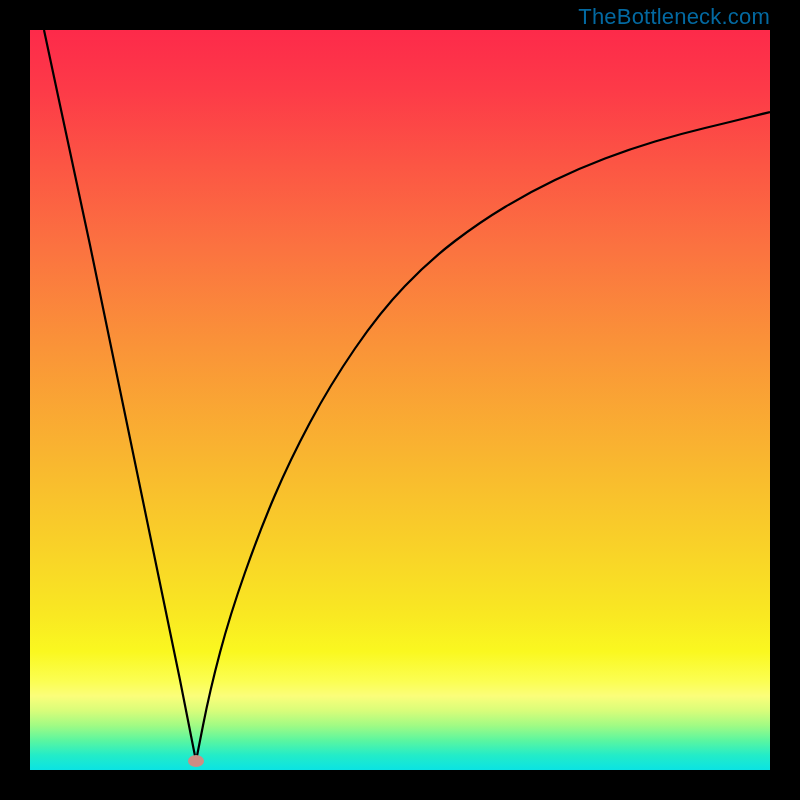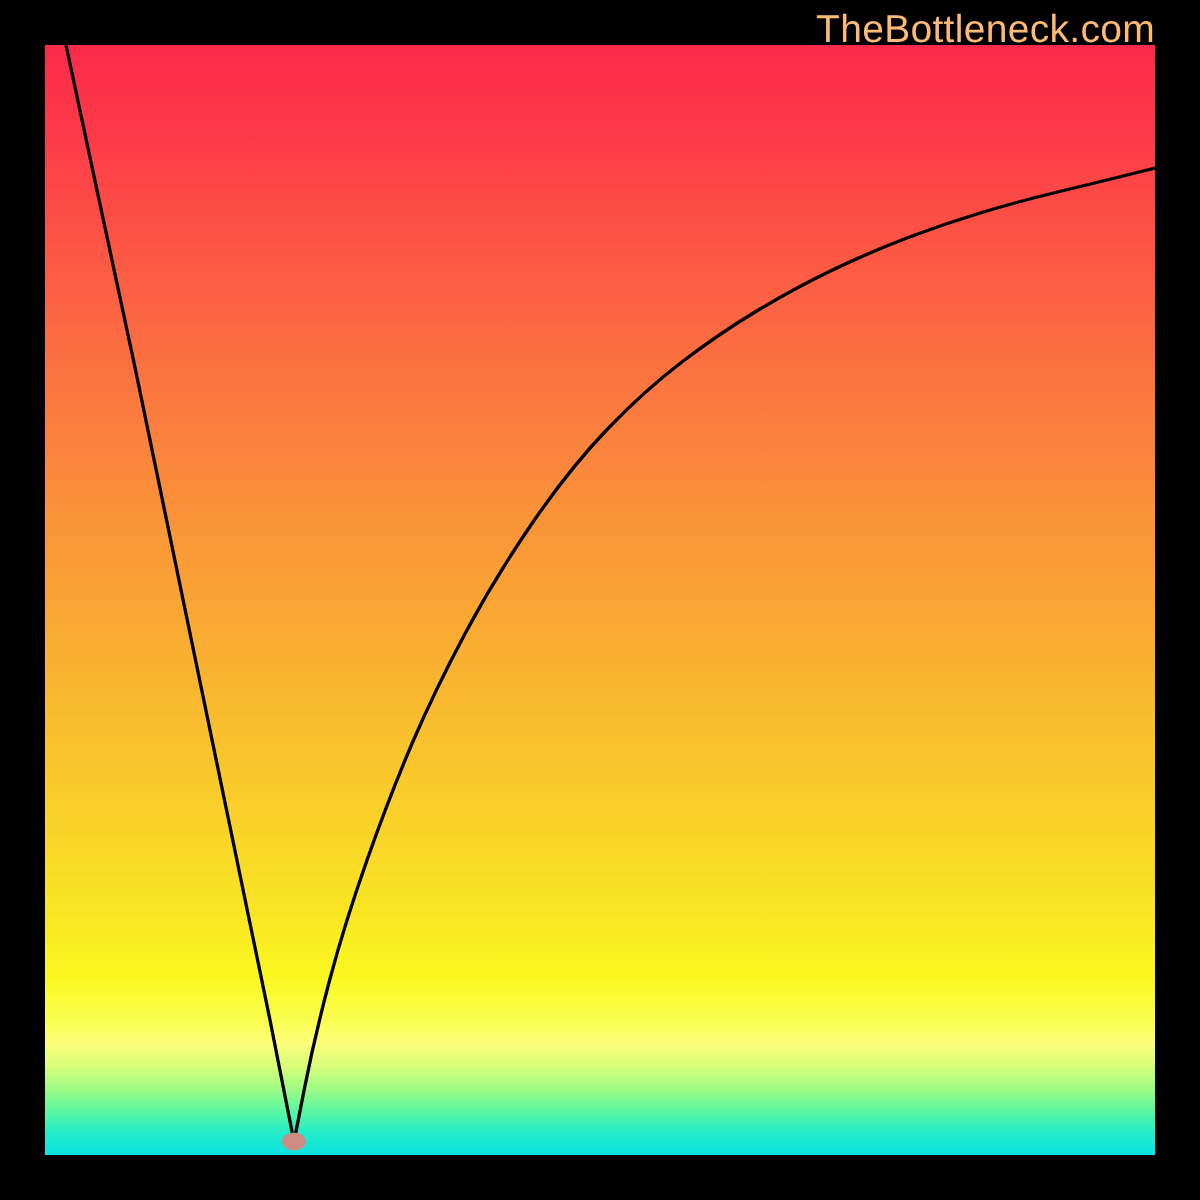--- a/index.html
+++ b/index.html
@@ -55,23 +55,23 @@
     width: 16px;
     height: 12px;
     border-radius: 50%;
     background: #cd8d84;
     transform: translate(-50%, -50%);
   }
   .watermark {
     position: absolute;
     top: 4px;
     right: 30px;
-    color: #fdba74;
+    color: #0369a1;
     font-family: Arial, Helvetica, sans-serif;
-    font-size: 26px;
+    font-size: 22px;
     font-weight: 500;
     letter-spacing: 0.2px;
     user-select: none;
   }
 </style>
 </head>
 <body>
 
 <div class="frame">
   <div class="watermark">TheBottleneck.com</div>

